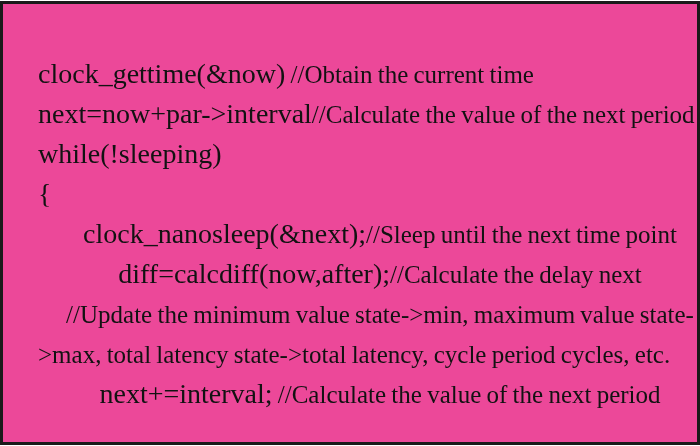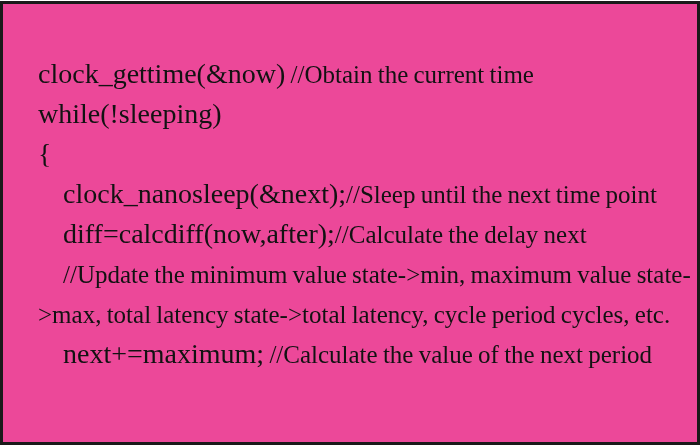--- a/index.html
+++ b/index.html
@@ -28,39 +28,43 @@
   }
   .line {
     line-height: 40px;
     height: 40px;
     white-space: pre;
     color: #121212;
     font-size: 28px;
   }
   .line.indent {
     padding-left: 25px;
+    text-align: center;
   }
   .code {
     font-size: 28px;
     letter-spacing: 0px;
   }
   .comment {
     font-size: 25px;
     word-spacing: -1px;
   }
 </style>
 </head>
 <body>
 
 <div class="code-box">
 
   <div class="line">
     <span class="code">clock_gettime(&amp;now)</span><span class="comment"> //Obtain the current time</span>
   </div>
 
+  <div class="line">
+    <span class="code">next=now+par-&gt;interval</span><span class="comment">//Calculate the value of the next period</span>
+  </div>
 
   <div class="line">
     <span class="code">while(!sleeping)</span><span class="comment"></span>
   </div>
 
   <div class="line">
     <span class="code">{</span><span class="comment"></span>
   </div>
 
   <div class="line indent">
@@ -74,20 +78,20 @@
 
   <div class="line indent">
     <span class="code"></span><span class="comment">//Update the minimum value state-&gt;min, maximum value state-</span>
   </div>
 
   <div class="line">
     <span class="code"></span><span class="comment">&gt;max, total latency state-&gt;total latency, cycle period cycles, etc.</span>
   </div>
 
   <div class="line indent">
-    <span class="code">next+=maximum;</span><span class="comment"> //Calculate the value of the next period</span>
+    <span class="code">next+=interval;</span><span class="comment"> //Calculate the value of the next period</span>
   </div>
 
   <div class="line">
     <span class="comment"></span>
   </div>
 
 </div>
 
 </body></html>

